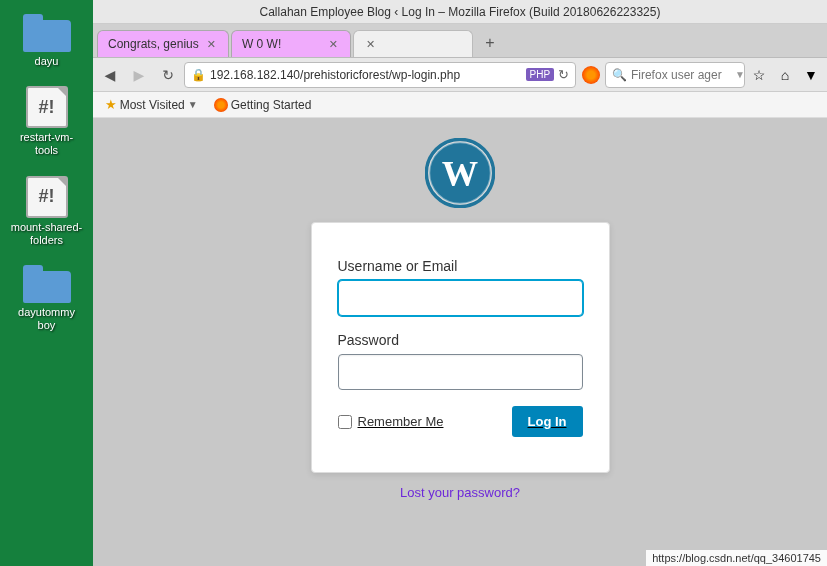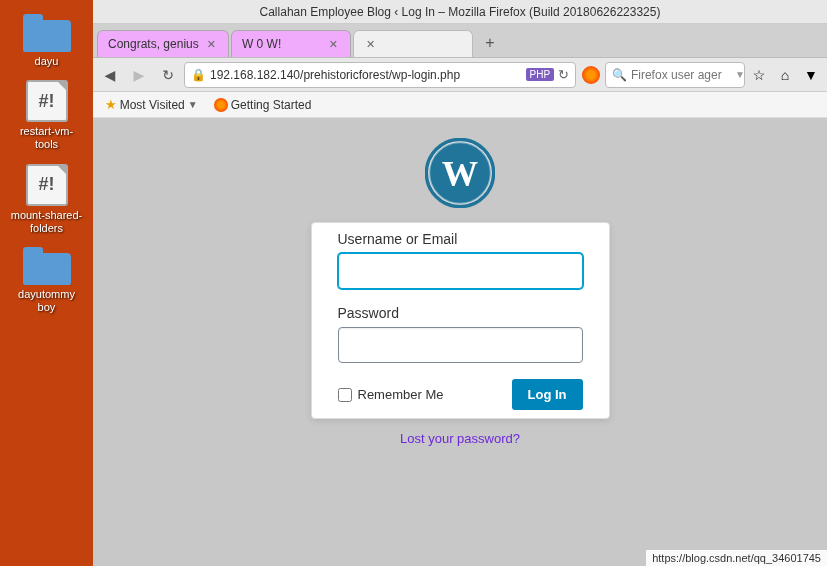--- a/index.html
+++ b/index.html
@@ -9,26 +9,26 @@
       overflow: hidden;
       font-family: Arial, sans-serif;
       background: #3a3a3a;
       display: flex;
     }
 
     
     .desktop-sidebar {
       width: 93px;
       height: 566px;
-      background: #c2410c;
+      background: #15803d;
       display: flex;
       flex-direction: column;
       align-items: center;
       padding-top: 10px;
-      gap: 4px;
+      gap: 10px;
       flex-shrink: 0;
     }
 
     .desktop-icon {
       display: flex;
       flex-direction: column;
       align-items: center;
       cursor: pointer;
       padding: 4px;
       border-radius: 4px;
@@ -301,21 +301,21 @@
       margin-top: 20px;
       margin-bottom: 10px;
     }
     .wp-logo {
       width: 70px;
       height: 70px;
     }
 
     .login-card {
       background: white;
-      padding: 8px 26px;
+      padding: 35px 26px;
       border-radius: 4px;
       border: 1px solid #ddd;
       width: 299px;
       box-shadow: 0 2px 6px rgba(0,0,0,0.1);
     }
 
     .form-group {
       margin-bottom: 16px;
     }
     .form-label {
@@ -338,20 +338,21 @@
     .form-input.username-focused {
       border-color: #00a0d2;
       box-shadow: 0 0 0 1px #00a0d2;
     }
 
     .remember-row {
       display: flex;
       align-items: center;
       justify-content: space-between;
       margin-top: 4px;
+      text-decoration: underline;
     }
     .remember-label {
       display: flex;
       align-items: center;
       gap: 6px;
       font-size: 13px;
       color: #333;
       cursor: pointer;
     }
     .remember-checkbox {

